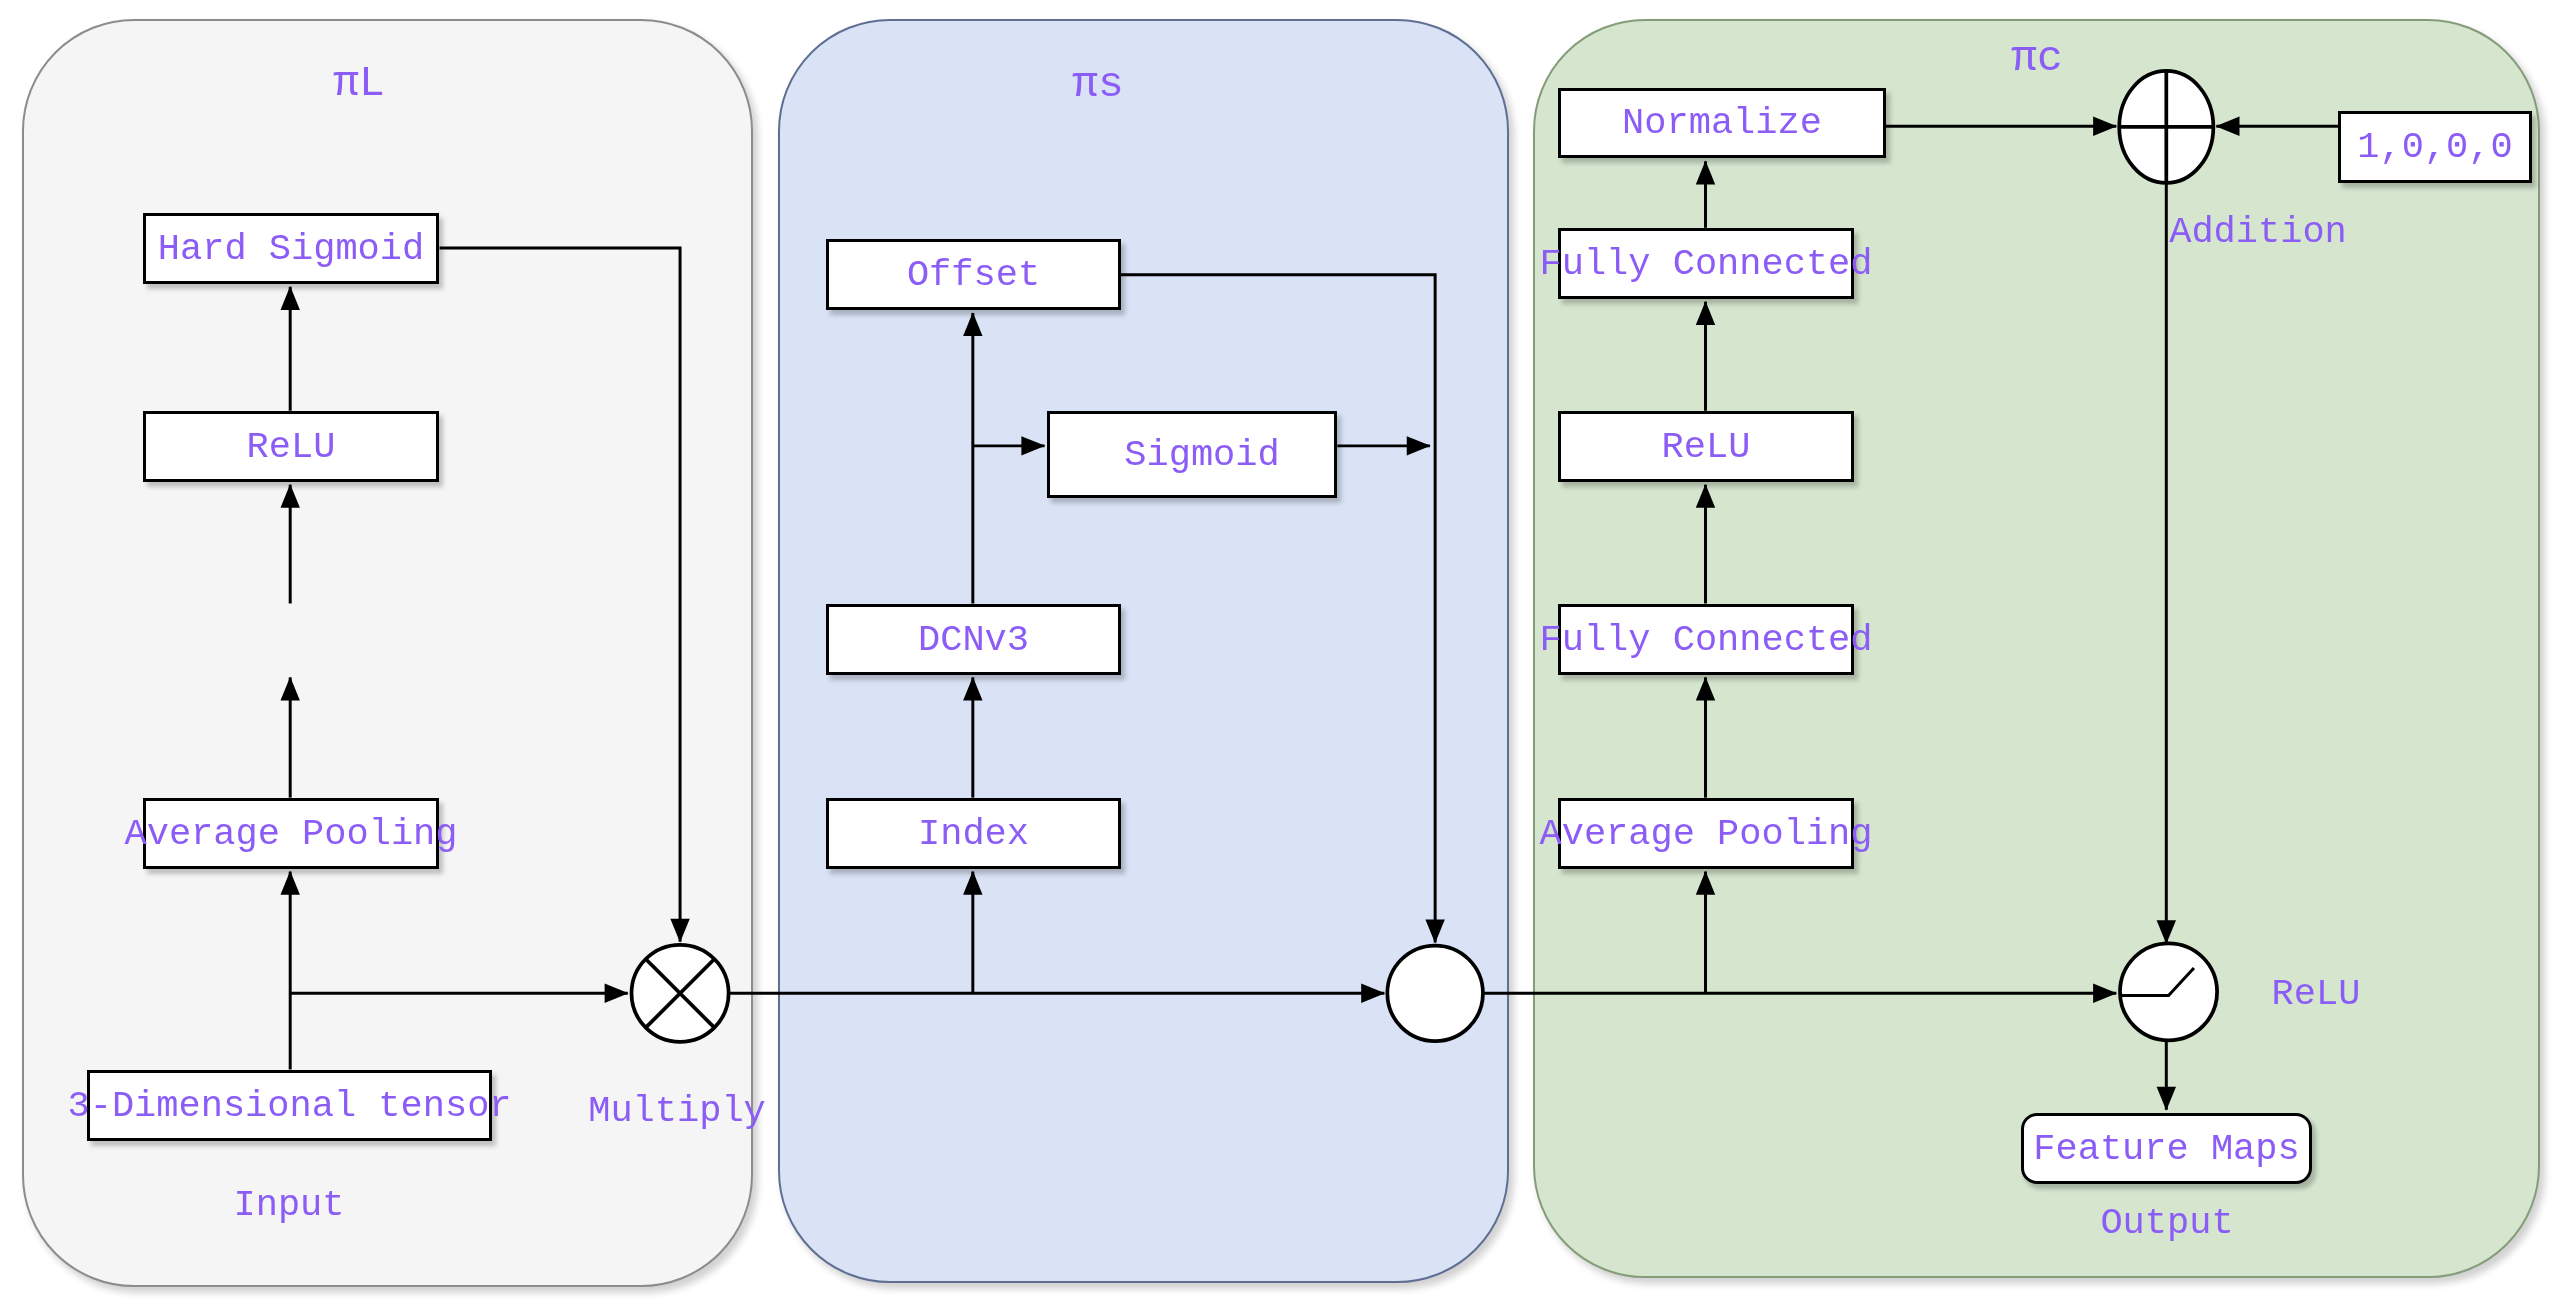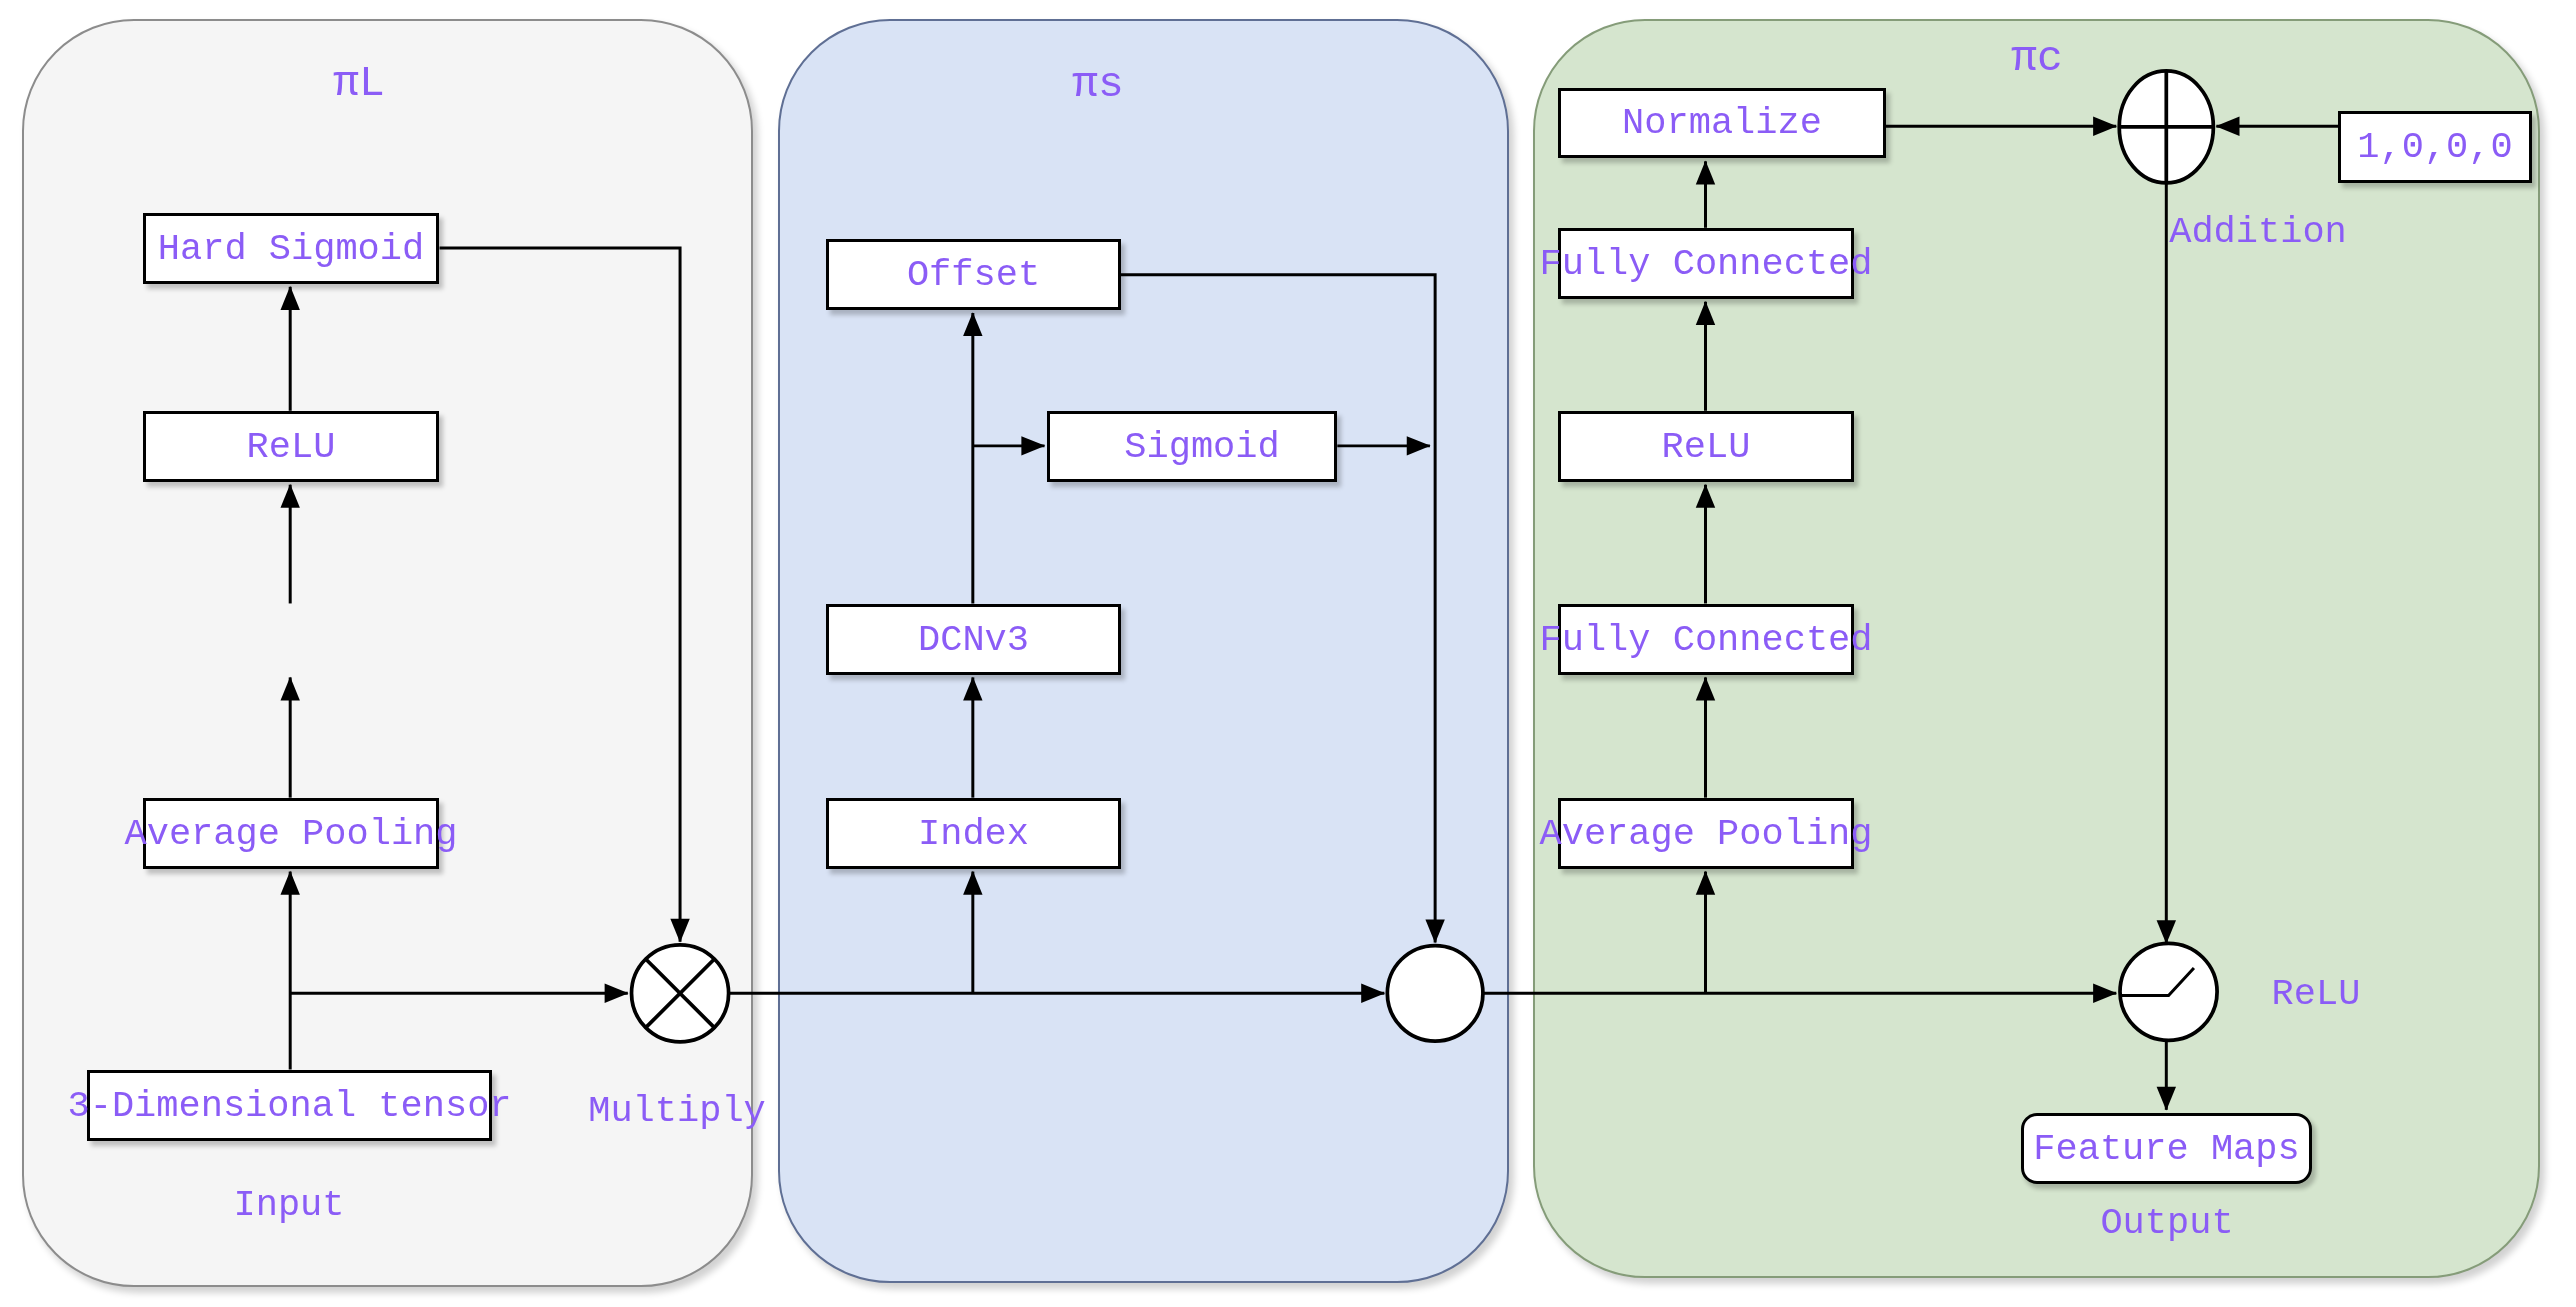--- a/index.html
+++ b/index.html
@@ -118,21 +118,21 @@
       <polyline class="op-glyph" style="stroke-width:4" points="2840,1333 2903,1333 2937,1296"></polyline>
     </g>
   </svg>
 
   <div class="node" style="left:143px;top:213px; width:296px;height:71px;">Hard Sigmoid</div>
   <div class="node" style="left:143px;top:411px; width:296px;height:71px;">ReLU</div>
   <div class="node" style="left:143px;top:798px;width:296px;height:71px;">Average Pooling</div>
   <div class="node" style="left:87px;top:1070px;width:405px;height:71px;">3-Dimensional tensor</div>
 
   <div class="node" style="left:826px;top:239px; width:295px;height:71px;">Offset</div>
-  <div class="node" style="left:1047px;top:411px; width:290px;height:71px;padding-left:20px;">Sigmoid</div>
+  <div class="node" style="left:1047px;top:411px; width:290px;height:87px;padding-left:20px;">Sigmoid</div>
   <div class="node" style="left:826px;top:604px; width:295px;height:71px;">DCNv3</div>
   <div class="node" style="left:826px;top:798px;width:295px;height:71px;">Index</div>
 
   <div class="node" style="left:1558px;top:88px; width:328px;height:70px;">Normalize</div>
   <div class="node" style="left:1558px;top:228px; width:296px;height:71px;">Fully Connected</div>
   <div class="node" style="left:1558px;top:411px; width:296px;height:71px;">ReLU</div>
   <div class="node" style="left:1558px;top:604px; width:296px;height:71px;">Fully Connected</div>
   <div class="node" style="left:1558px;top:798px;width:296px;height:71px;">Average Pooling</div>
   <div class="node" style="left:2338px;top:91px; width:194px;height:72px;margin-top:20px;">1,0,0,0</div>
   <div class="node" style="left:2021px;top:1113px;width:291px;height:71px;border-radius:16px;">Feature Maps</div>

